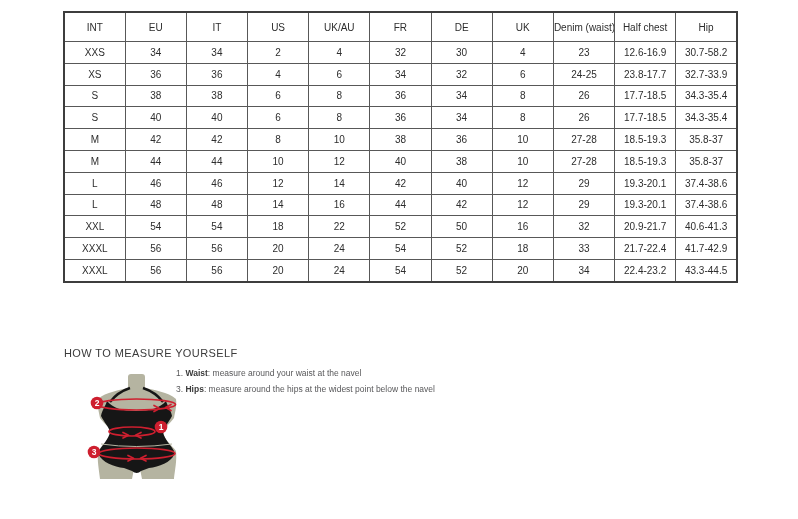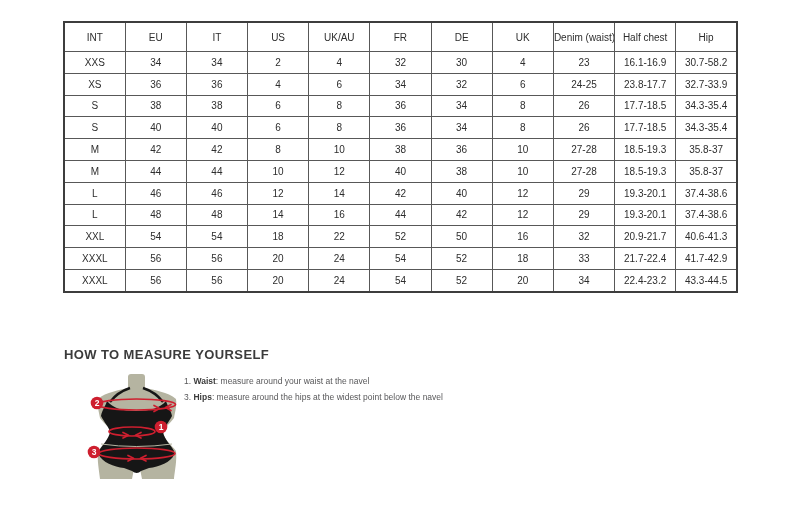--- a/index.html
+++ b/index.html
@@ -3,41 +3,41 @@
 <meta charset="utf-8">
 <style>
   html,body{margin:0;padding:0;}
   body{
     width:798px;height:519px;position:relative;overflow:hidden;
     background:#ffffff;
     font-family:"Liberation Sans", sans-serif;
   }
   
   .size-table{
-    position:absolute;left:63px;top:21px;width:675px;
+    position:absolute;left:63px;top:11px;width:675px;
     border-collapse:collapse;table-layout:fixed;
     font-size:10px;color:#2d2d2d;
     border:2px solid #3d3d3d;
   }
   .size-table th,.size-table td{
     border:1px solid #585858;
     text-align:center;vertical-align:middle;
     font-weight:400;padding:0;
     height:20.8px;overflow:hidden;white-space:nowrap;
     background:#ffffff;
   }
   .size-table thead th{height:28px;}
   
   .measure-title{
     position:absolute;left:64px;top:347px;
-    font-size:13px;font-weight:700;color:#3b3b3b;letter-spacing:.4px;
+    font-size:11px;font-weight:400;color:#3b3b3b;letter-spacing:.4px;
   }
   .figure-wrap{position:absolute;left:80px;top:372px;width:110px;height:112px;}
   .steps{
-    position:absolute;left:176px;top:369px;margin:8px;padding:0;list-style:none;
+    position:absolute;left:176px;top:369px;margin:0;padding:0;list-style:none;
     font-size:8.5px;color:#58585a;
   }
   .steps li{margin:0 0 6.6px 0;line-height:9px;}
   .steps b{color:#3b3b3b;}
   .marker-num{font-size:8.5px;font-weight:700;fill:#ffffff;font-family:"Liberation Sans",sans-serif;}
 </style>
 </head>
 <body>
 
 <table class="size-table">
@@ -60,21 +60,21 @@
       <tr>
         <td>XXS</td>
         <td>34</td>
         <td>34</td>
         <td>2</td>
         <td>4</td>
         <td>32</td>
         <td>30</td>
         <td>4</td>
         <td>23</td>
-        <td>16.1-16.9</td>
+        <td>12.6-16.9</td>
         <td>30.7-58.2</td>
       </tr>
       <tr>
         <td>XS</td>
         <td>36</td>
         <td>36</td>
         <td>4</td>
         <td>6</td>
         <td>34</td>
         <td>32</td>

